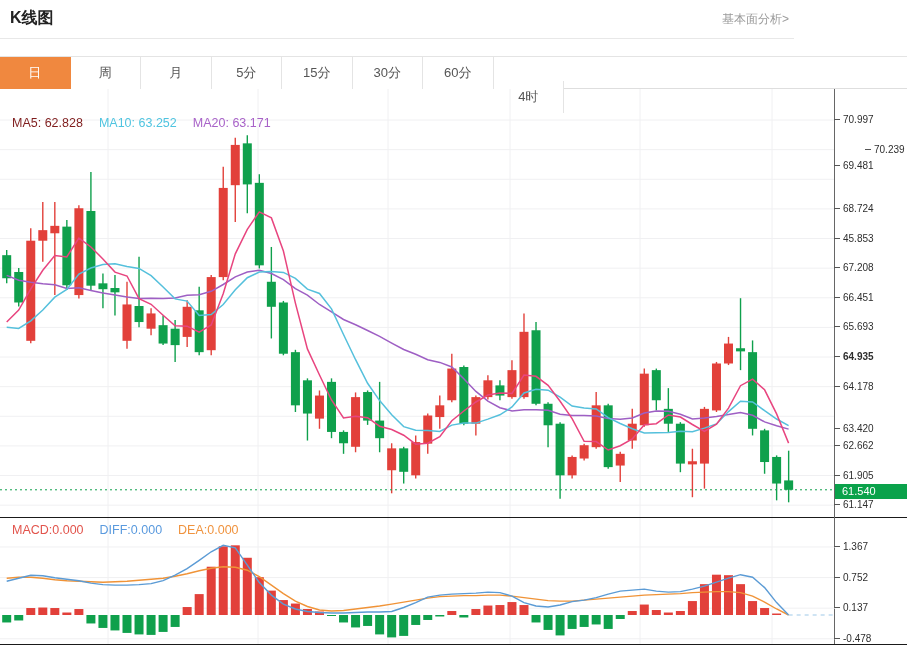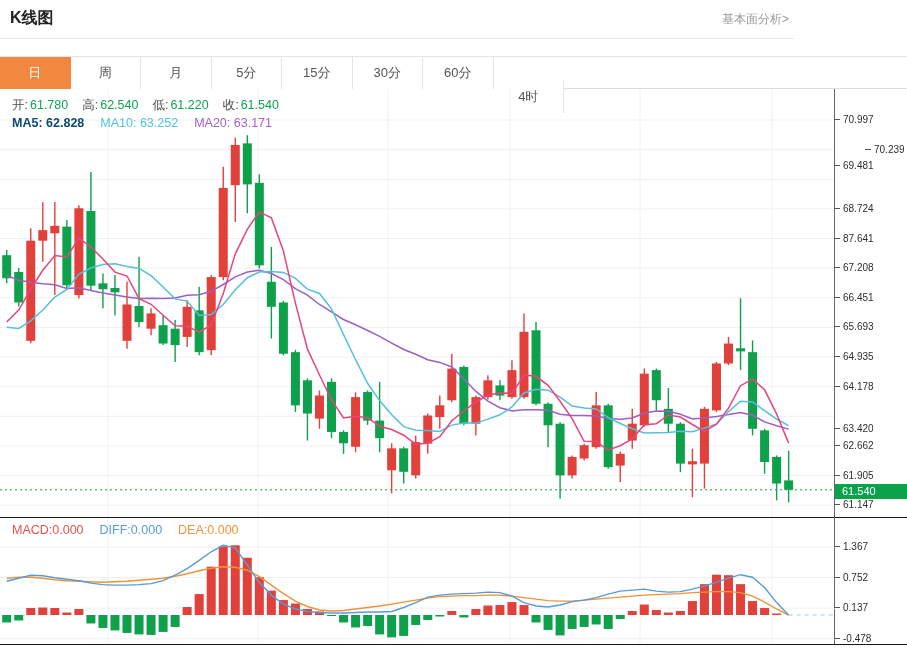--- a/index.html
+++ b/index.html
@@ -16,21 +16,21 @@
   .plot{position:absolute;left:0;top:89px;width:835px;height:428px;}
   .macdplot{position:absolute;left:0;top:518px;width:835px;height:126px;}
   .sep-dark{position:absolute;left:0;width:907px;height:1px;background:#1a1a1a;}
   .axis-border{position:absolute;left:834px;top:89px;width:1px;height:555px;background:#666;}
   
   .ohlc-row{position:absolute;left:12px;top:97px;font-size:12.5px;display:flex;gap:14px;white-space:nowrap;}
   .ohlc-row .lab{color:#4d4d4d;}
   .ohlc-row .val{color:#12a356;margin-left:2px;}
   .ma-row{position:absolute;left:12px;top:116px;font-size:12.5px;display:flex;gap:16px;white-space:nowrap;}
   .macd-row{position:absolute;left:12px;top:523px;font-size:12.5px;display:flex;gap:16px;white-space:nowrap;}
-  .c-ma5{color:#0c4a6e;font-weight:bold;} .c-ma10{color:#4fc4e0;} .c-ma20{color:#a862c8;}
+  .c-ma5{color:#7f1d1d;} .c-ma10{color:#4fc4e0;} .c-ma20{color:#a862c8;}
   .c-macd{color:#e2544c;} .c-diff{color:#5a9ade;} .c-dea{color:#f0933e;}
   
   .ptick{position:absolute;left:835px;width:72px;height:12px;transform:translateY(-50%);font-size:10px;color:#2e2e2e;white-space:nowrap;}
   .ptick .dash{position:absolute;left:-1px;top:5px;width:6px;height:1px;background:#555;}
   .ptick .txt{position:absolute;left:8px;top:0;}
   .price-badge{position:absolute;left:835px;top:484px;width:72px;height:15px;background:#0aa24b;color:#fff;font-size:11px;line-height:15px;padding-left:7px;box-sizing:border-box;}
 </style>
 </head>
 <body>
 <div id="stage">
@@ -207,26 +207,20 @@
         <rect x="772.12" y="367.94970976253285" width="9" height="26.589973614775715" fill="#0fa04c"></rect>
         <line x1="788.65" x2="788.65" y1="361.6932453825858" y2="413.3090765171504" stroke="#0fa04c" stroke-width="1.4"></line>
         <rect x="784.15" y="391.41145118733505" width="9" height="9.38469656992089" fill="#0fa04c"></rect>
       </g>
       <polyline points="6.7,186.4 18.7,191.2 30.8,193.2 42.8,194.8 54.8,195.8 66.8,199.4 78.9,198.7 90.9,201.5 102.9,204.1 115.0,206.1 127.0,207.9 139.0,209.4 151.1,209.3 163.1,209.5 175.1,209.1 187.1,206.3 199.2,205.8 211.2,202.3 223.2,195.5 235.3,187.8 247.3,183.1 259.3,181.2 271.4,184.5 283.4,190.7 295.4,199.7 307.4,206.1 319.5,215.5 331.5,222.8 343.5,230.5 355.6,235.7 367.6,241.5 379.6,247.3 391.7,254.1 403.7,260.5 415.7,265.3 427.7,270.8 439.8,273.4 451.8,278.0 463.8,289.8 475.9,302.4 487.9,312.2 499.9,318.7 512.0,321.9 524.0,320.8 536.0,320.7 548.1,321.3 560.1,325.3 572.1,326.5 584.1,326.6 596.2,327.0 608.2,329.4 620.2,330.2 632.3,328.9 644.3,324.0 656.3,321.9 668.4,322.3 680.4,325.2 692.4,329.9 704.4,329.1 716.5,327.5 728.5,325.6 740.5,323.4 752.6,326.3 764.6,332.9 776.6,336.8 788.6,340.1" fill="none" stroke="#9e5fc4" stroke-width="1.5"></polyline>
       <polyline points="6.7,238.3 18.7,239.4 30.8,231.9 42.8,221.0 54.8,208.2 66.8,200.5 78.9,185.1 90.9,179.0 102.9,175.6 115.0,174.8 127.0,177.4 139.0,179.4 151.1,186.7 163.1,198.0 175.1,209.9 187.1,212.1 199.2,226.5 211.2,225.6 223.2,215.5 235.3,200.7 247.3,188.7 259.3,183.1 271.4,182.4 283.4,183.4 295.4,189.4 307.4,200.1 319.5,204.5 331.5,219.9 343.5,245.5 355.6,270.7 367.6,294.3 379.6,311.6 391.7,325.8 403.7,337.6 415.7,341.2 427.7,341.4 439.8,342.4 451.8,336.1 463.8,334.1 475.9,334.1 487.9,330.1 499.9,325.8 512.0,318.0 524.0,304.0 536.0,300.2 548.1,301.2 560.1,308.2 572.1,317.0 584.1,319.1 596.2,320.0 608.2,328.7 620.2,334.5 632.3,339.8 644.3,344.0 656.3,343.7 668.4,343.5 680.4,342.3 692.4,342.8 704.4,339.1 716.5,334.9 728.5,322.6 740.5,312.3 752.6,312.9 764.6,321.7 776.6,330.0 788.6,336.6" fill="none" stroke="#55c0dc" stroke-width="1.5"></polyline>
       <polyline points="6.7,233.0 18.7,221.1 30.8,199.9 42.8,181.3 54.8,166.5 66.8,167.9 78.9,149.1 90.9,158.0 102.9,169.9 115.0,183.1 127.0,187.0 139.0,209.7 151.1,215.3 163.1,226.2 175.1,236.7 187.1,237.2 199.2,243.2 211.2,235.9 223.2,204.8 235.3,164.8 247.3,140.3 259.3,122.9 271.4,128.9 283.4,162.0 295.4,214.1 307.4,259.9 319.5,286.0 331.5,311.0 343.5,328.9 355.6,327.3 367.6,328.7 379.6,337.2 391.7,340.5 403.7,346.2 415.7,355.2 427.7,354.2 439.8,347.6 451.8,331.7 463.8,322.0 475.9,313.0 487.9,306.0 499.9,304.1 512.0,304.4 524.0,286.0 536.0,287.3 548.1,296.3 560.1,312.3 572.1,329.6 584.1,352.3 596.2,352.6 608.2,361.0 620.2,356.7 632.3,350.0 644.3,335.7 656.3,334.7 668.4,326.0 680.4,328.0 692.4,335.5 704.4,342.5 716.5,335.2 728.5,319.1 740.5,296.7 752.6,290.2 764.6,300.8 776.6,324.9 788.6,354.1" fill="none" stroke="#e8457f" stroke-width="1.5"></polyline>
       <line x1="0" x2="835" y1="400.79614775725594" y2="400.79614775725594" stroke="#0fa04c" stroke-width="1" stroke-dasharray="2,3"></line>
     </svg>
 
-  <div class="ohlc-row">
-    <span><span class="lab">开:</span><span class="val">61.780</span></span>
-    <span><span class="lab">高:</span><span class="val">62.540</span></span>
-    <span><span class="lab">低:</span><span class="val">61.220</span></span>
-    <span><span class="lab">收:</span><span class="val">61.540</span></span>
-  </div>
 
   <div class="ma-row">
     <span class="c-ma5"><span>MA5:</span> <span>62.828</span></span>
     <span class="c-ma10"><span>MA10:</span> <span>63.252</span></span>
     <span class="c-ma20"><span>MA20:</span> <span>63.171</span></span>
   </div>
 
   <div class="sep-dark" style="top:517px;"></div>
   <div class="sep-dark" style="top:644px;"></div>
   <div class="axis-border"></div>
@@ -334,35 +328,35 @@
       <div class="ptick" style="top: 166px;">
         <span class="dash"></span>
         <span class="txt">69.481</span>
       </div>
       <div class="ptick" style="top: 208.92px;">
         <span class="dash"></span>
         <span class="txt">68.724</span>
       </div>
       <div class="ptick" style="top: 238.56px;">
         <span class="dash"></span>
-        <span class="txt">87.641</span>
+        <span class="txt">45.853</span>
       </div>
       <div class="ptick" style="top: 268.2px;">
         <span class="dash"></span>
         <span class="txt">67.208</span>
       </div>
       <div class="ptick" style="top: 297.84px;">
         <span class="dash"></span>
         <span class="txt">66.451</span>
       </div>
       <div class="ptick" style="top: 327.48px;">
         <span class="dash"></span>
         <span class="txt">65.693</span>
       </div>
-      <div class="ptick" style="top: 357.12px;">
+      <div class="ptick" style="top: 357.12px; font-weight: bold;">
         <span class="dash"></span>
         <span class="txt">64.935</span>
       </div>
       <div class="ptick" style="top: 386.76px;">
         <span class="dash"></span>
         <span class="txt">64.178</span>
       </div>
       <div class="ptick" style="top: 429px;">
         <span class="dash"></span>
         <span class="txt">63.420</span>

